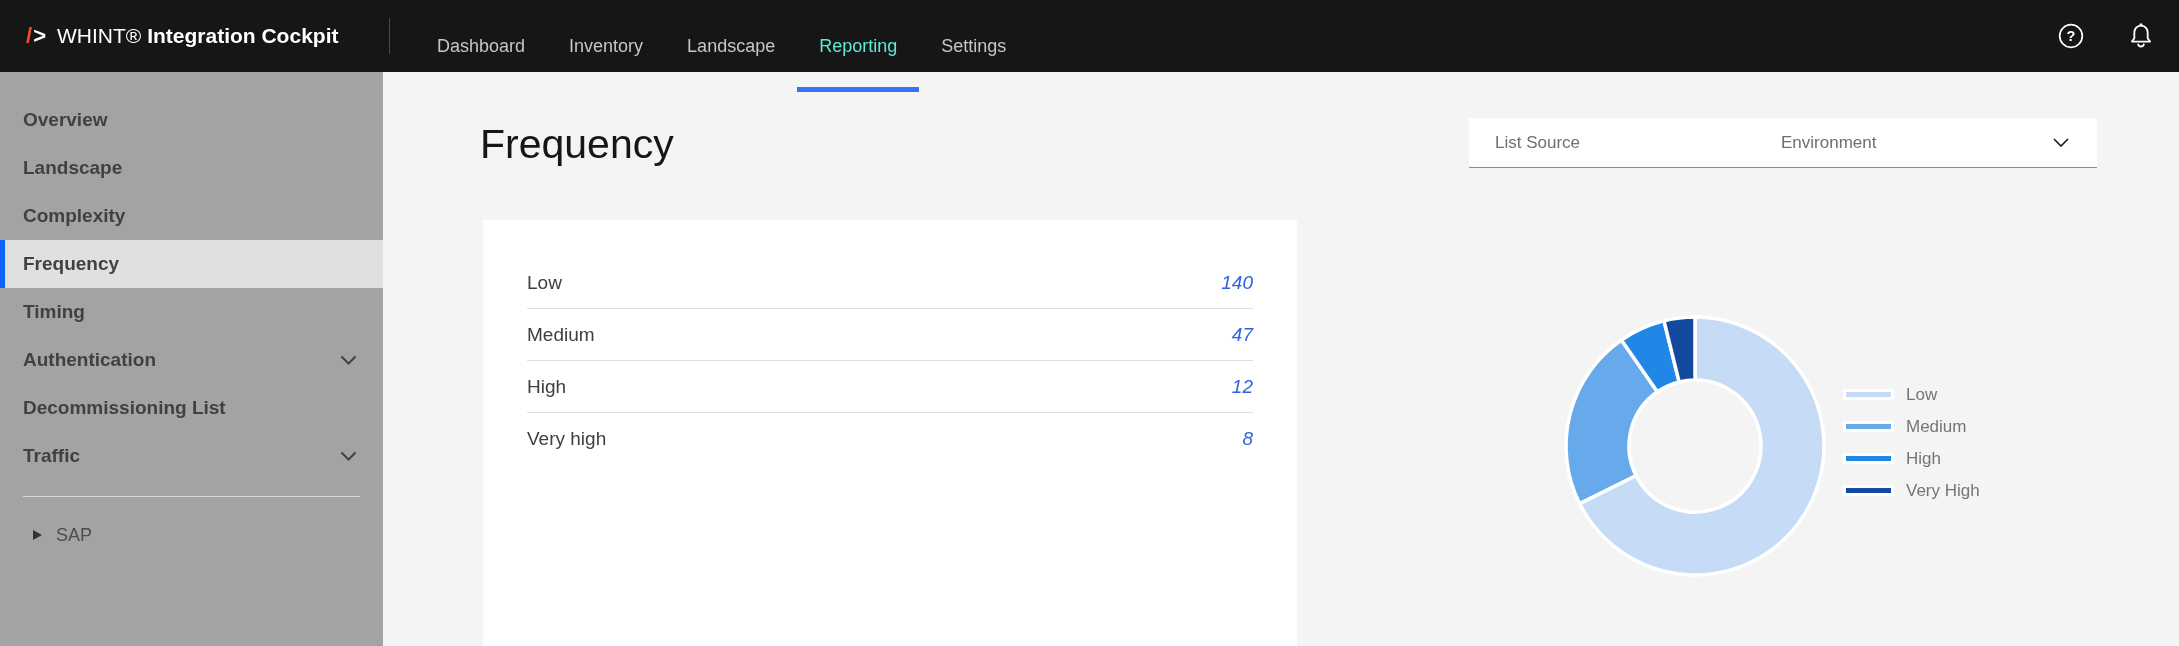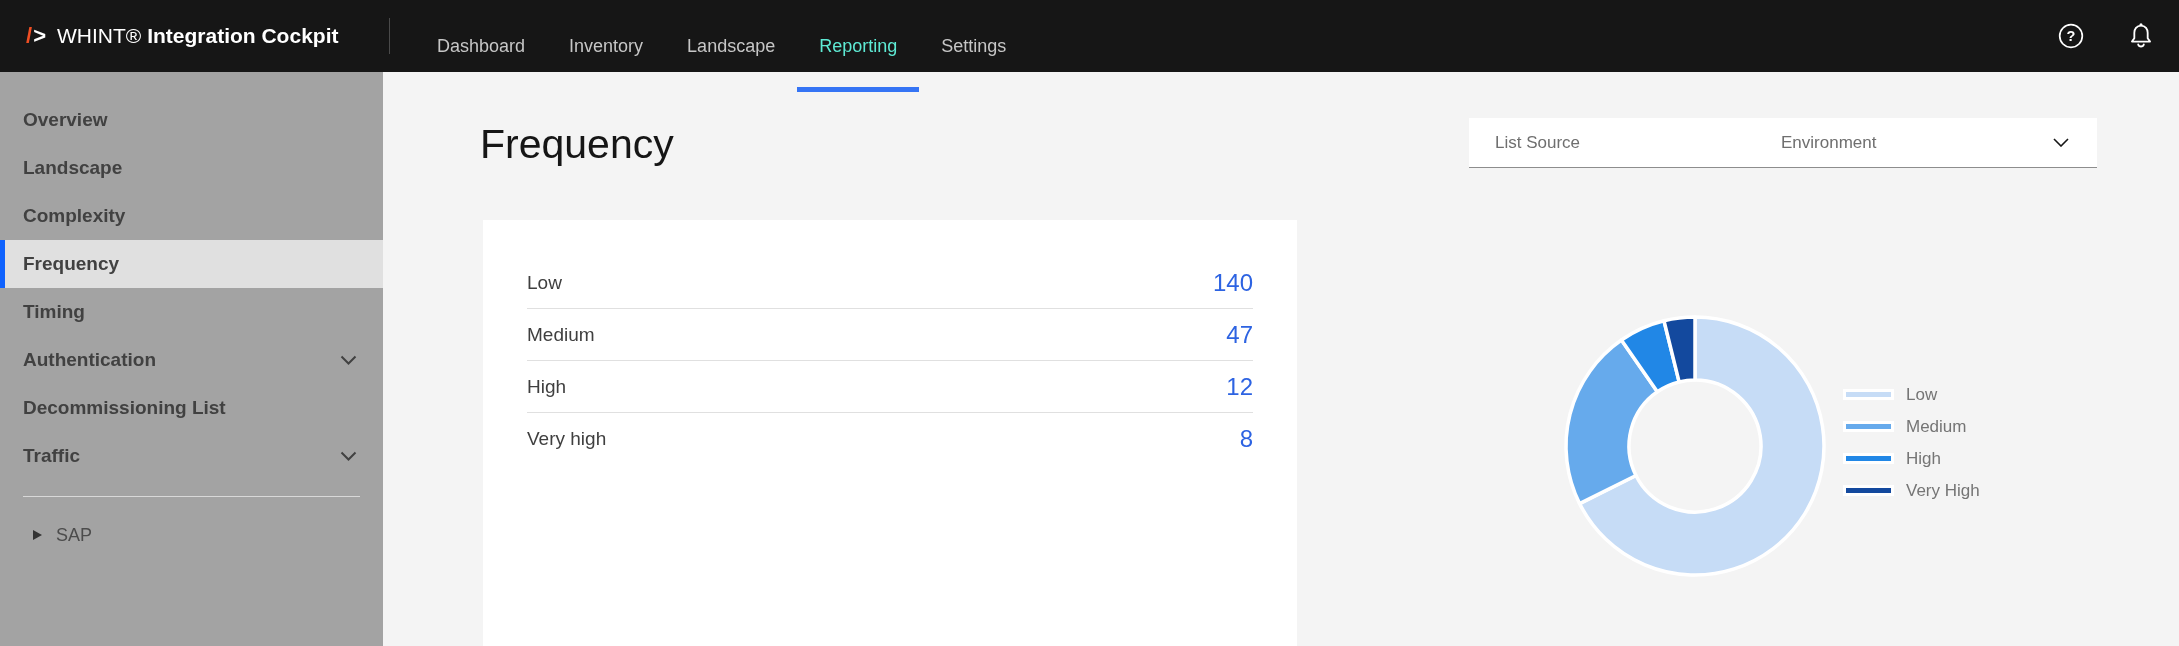--- a/index.html
+++ b/index.html
@@ -35,21 +35,21 @@
   .page-title { position:absolute; left:480px; top:122px; font-size:41px; font-weight:400; color:#161616; line-height:1.1; }
   .dropdown { position:absolute; top:118px; height:50px; background:#ffffff; border-bottom:1px solid #8d8d8d; display:flex; align-items:center; justify-content:space-between; padding:0 28px 0 26px; cursor:pointer; }
   .dropdown .dd-label { font-size:17px; color:#6f6f6f; }
   .dd-datasource { left:1469px; width:339px; }
   .dd-environment { left:1755px; width:342px; }
 
   .card { position:absolute; left:483px; top:220px; width:814px; height:480px; background:#ffffff; padding:37px 44px 0 44px; }
   .row { height:52px; display:flex; align-items:center; justify-content:space-between; border-bottom:1px solid #e0e0e0; }
   .row:last-child { border-bottom:none; }
   .row-label { font-size:19px; color:#3f3f3f; }
-  .row-value { font-size:24px; color:var(--link_value,#2d63e2); cursor:pointer; }
+  .row-value { font-size:19px; color:var(--link_value,#2d63e2); cursor:pointer;font-style:italic; }
 
   .donut { position:absolute; left:1560px; top:311px; width:270px; height:270px; }
   .legend { position:absolute; left:1843px; top:386px; }
   .legend-item { display:flex; align-items:center; height:17px; margin-bottom:15px; }
   .legend-swatch { width:51px; height:11px; border:3px solid #ffffff; }
   .legend-label { font-size:17px; color:#757575; margin-left:12px; white-space:nowrap; }
 </style>
 </head>
 <body>
 

